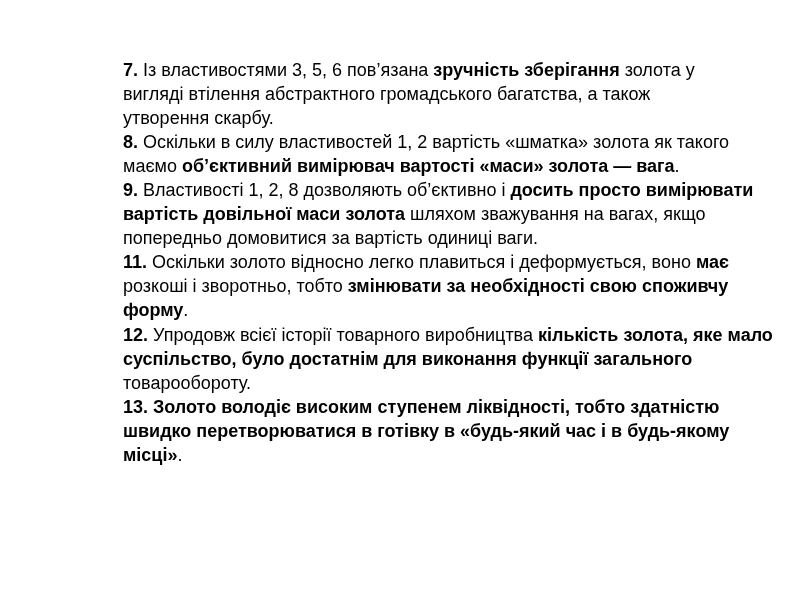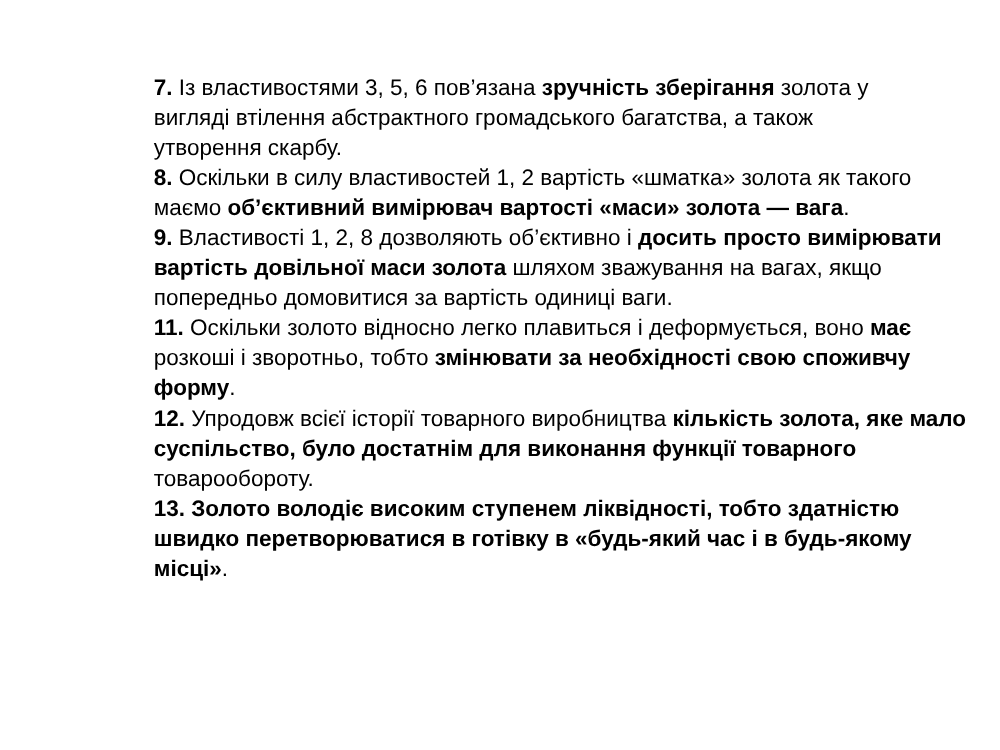--- a/index.html
+++ b/index.html
@@ -56,21 +56,21 @@
         <span class="line"><span class="b">вартість довільної маси золота</span><span> шляхом зважування на вагах, якщо</span></span>
         <span class="line"><span>попередньо домовитися за вартість одиниці ваги.</span></span>
       </div>
       <div>
         <span class="line"><span class="b">11.</span><span> Оскільки золото відносно легко плавиться і деформується, воно </span><span class="b">має</span></span>
         <span class="line"><span>розкоші і зворотньо, тобто </span><span class="b">змінювати за необхідності свою споживчу</span></span>
         <span class="line"><span class="b">форму</span><span>.</span></span>
       </div>
       <div>
         <span class="line"><span class="b">12.</span><span> Упродовж всієї історії товарного виробництва </span><span class="b">кількість золота, яке мало</span></span>
-        <span class="line"><span class="b">суспільство, було достатнім для виконання функції товарного</span></span>
+        <span class="line"><span class="b">суспільство, було достатнім для виконання функції загального</span></span>
         <span class="line"><span>товарообороту.</span></span>
       </div>
       <div>
         <span class="line"><span class="b">13. Золото володіє високим ступенем ліквідності, тобто здатністю</span></span>
         <span class="line"><span class="b">швидко перетворюватися в готівку в «будь-який час і в будь-якому</span></span>
         <span class="line"><span class="b">місці»</span><span>.</span></span>
       </div>
     </div>
 </div>
 

